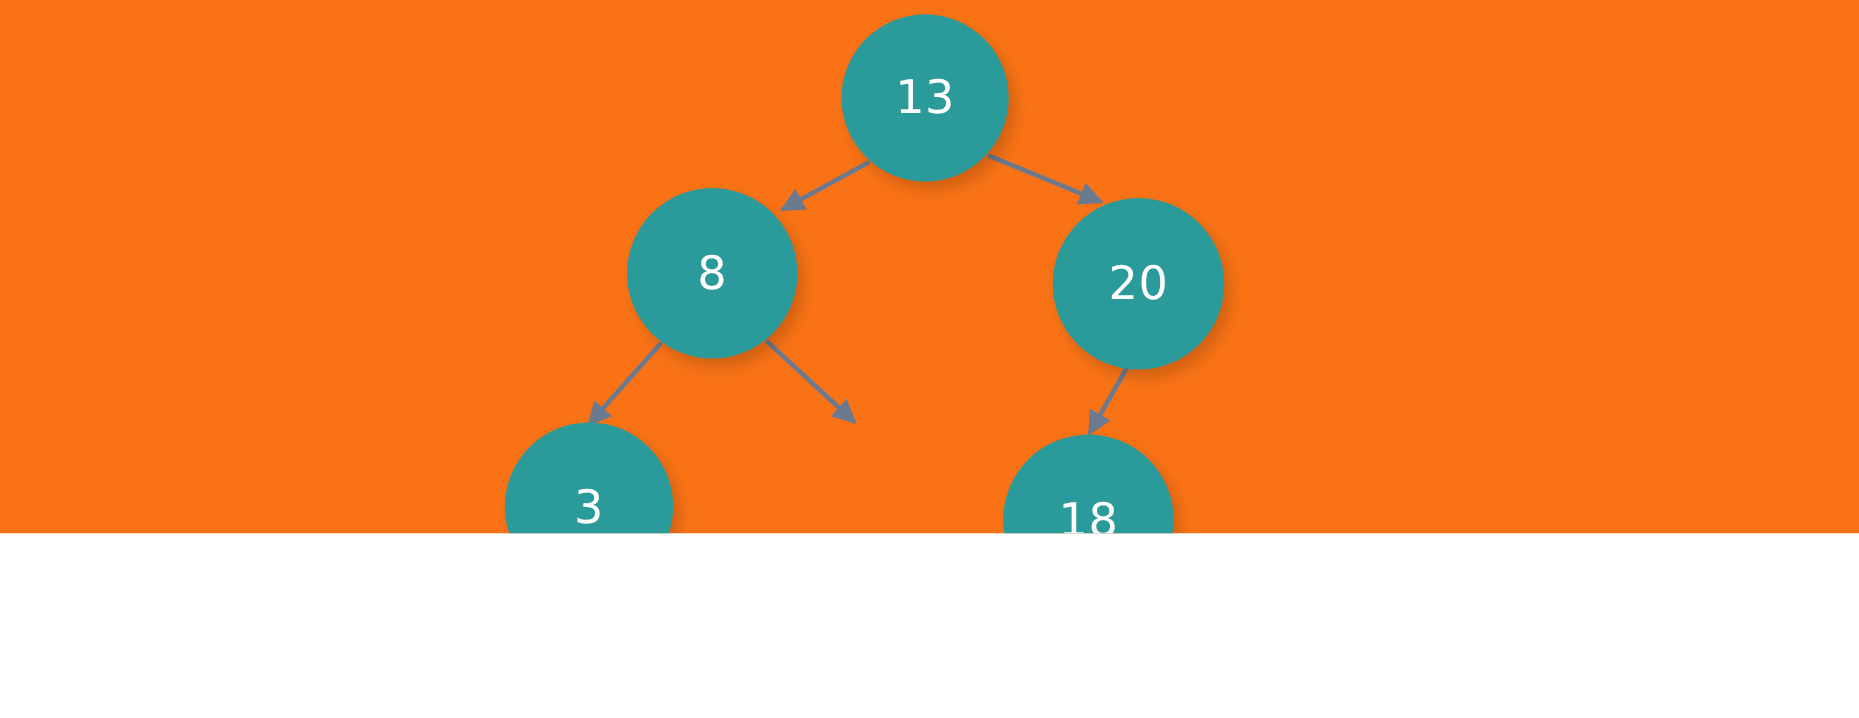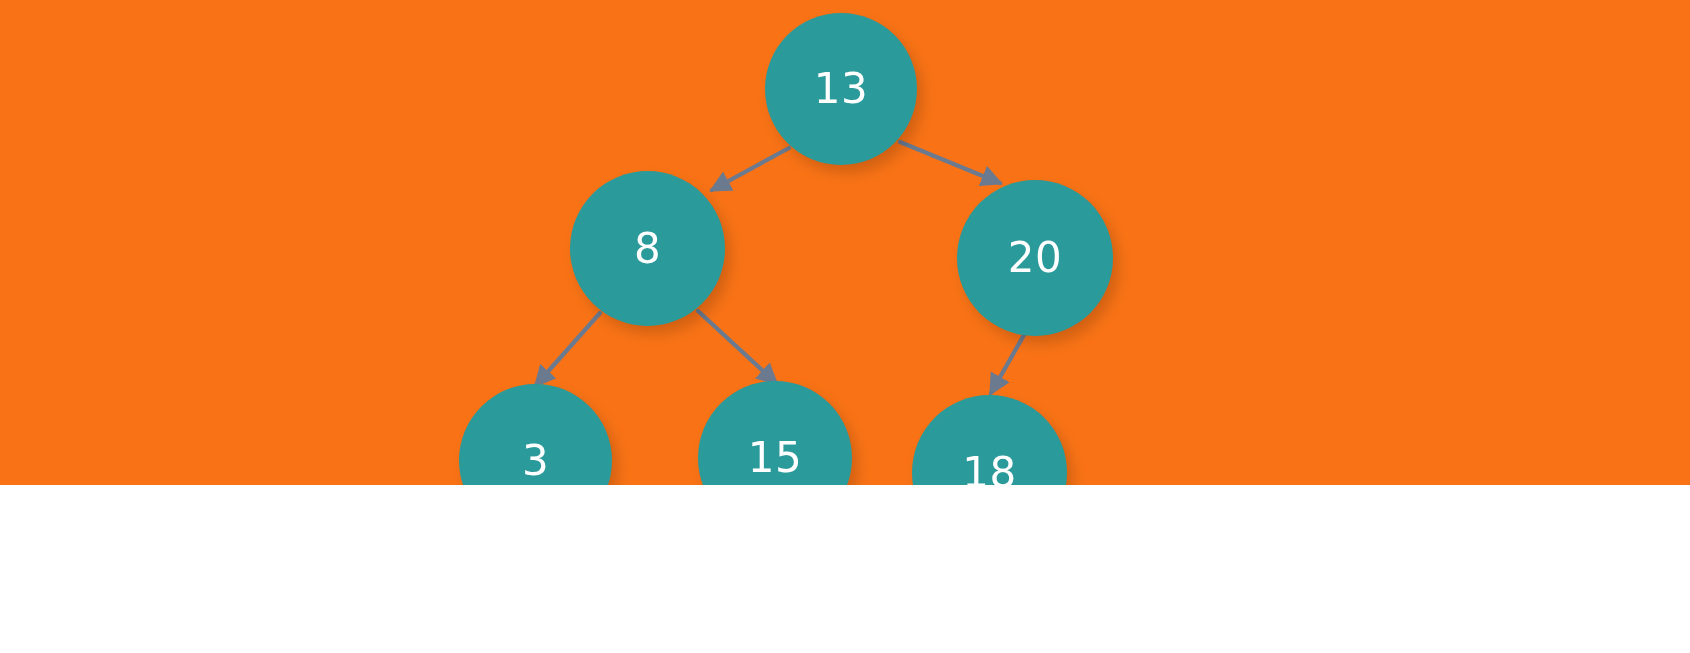--- a/index.html
+++ b/index.html
@@ -116,23 +116,20 @@
   </div>
 
   <div class="tree-node n-20">
     <span class="node-label">20</span>
   </div>
 
   <div class="tree-node n-3">
     <span class="node-label">3</span>
   </div>
 
-  <div class="tree-node n-15">
-    <span class="node-label">15</span>
-  </div>
 
   <div class="tree-node n-18">
     <span class="node-label">18</span>
   </div>
 
   <div id="watermark">
     <span class="wm-text">@拉勾教育</span>
   </div>
 
 </div>

